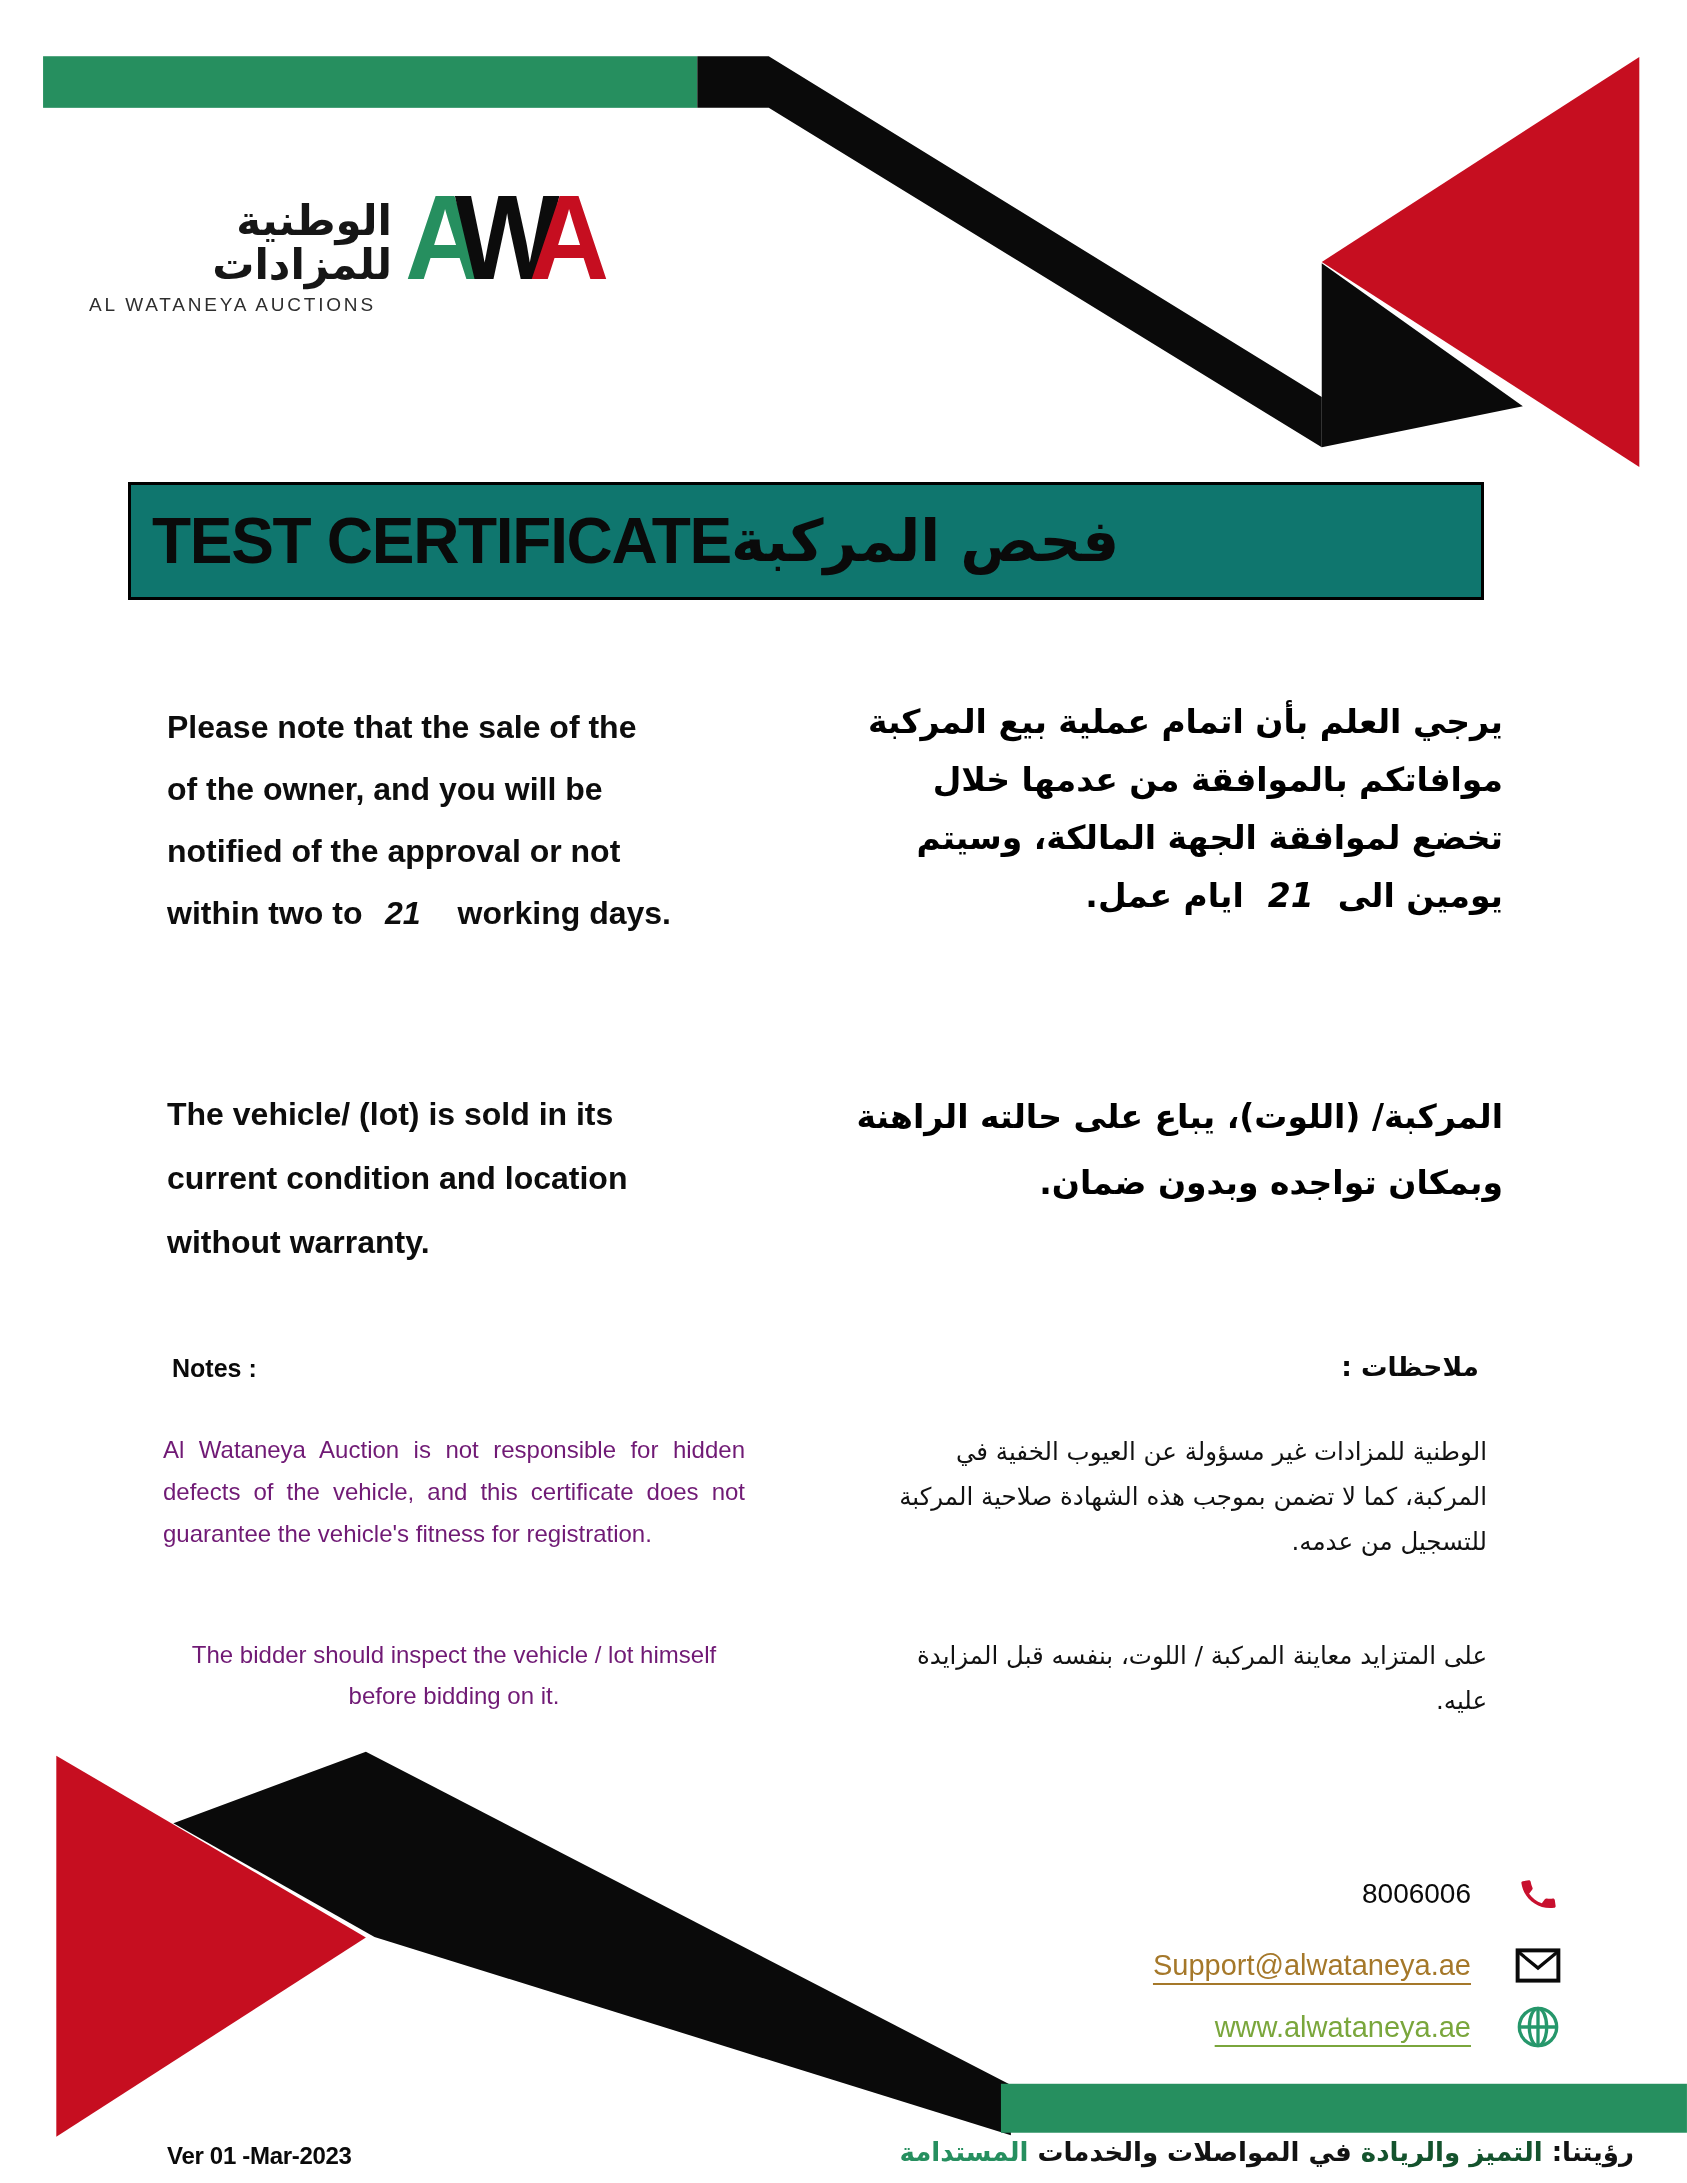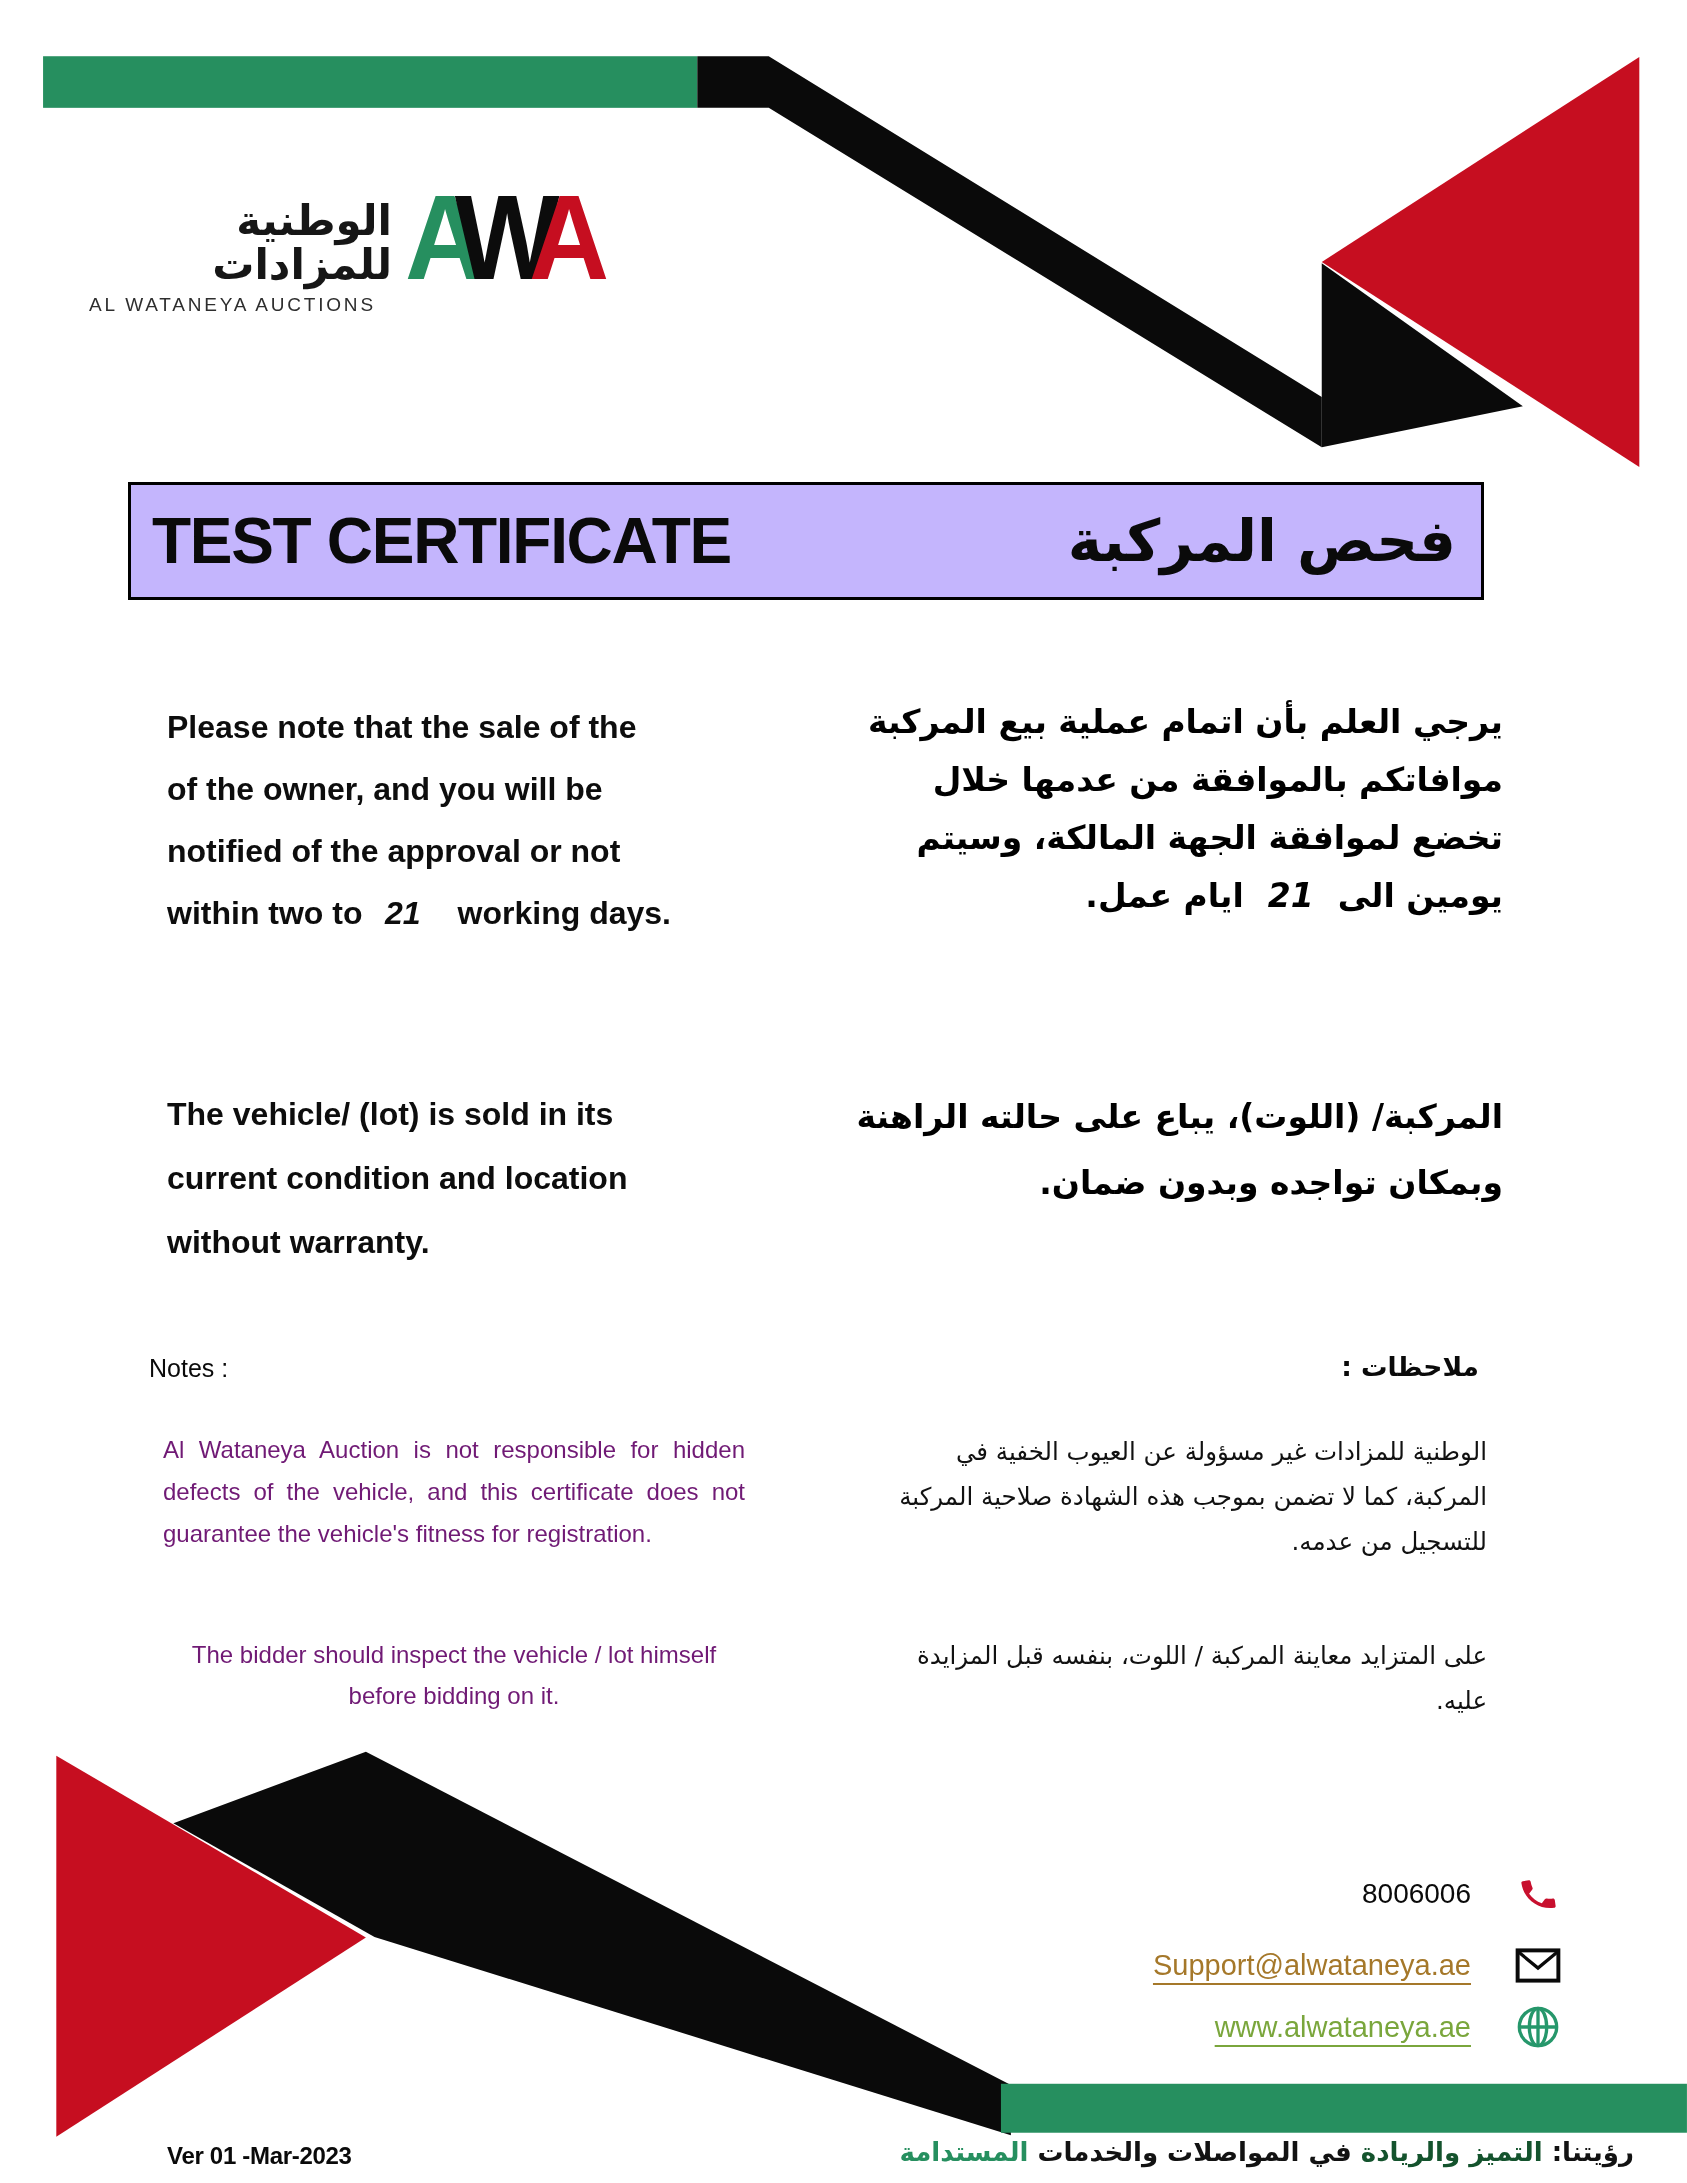--- a/index.html
+++ b/index.html
@@ -28,22 +28,22 @@
     font-weight:900;font-size:111px;line-height:1;display:inline-block;
     transform:scaleY(1.08);letter-spacing:-4px;
   }
   .awa-a1{color:#268F5F;position:relative;z-index:1;}
   .awa-w{color:#0c0c0c;position:relative;z-index:2;margin-left:-26.5px;}
   .awa-a2{color:#C60E20;position:relative;z-index:3;margin-left:-26.5px;}
 
   
   .title-box{
     left:128px;top:482px;width:1356px;height:118px;border:3.3px solid #000;
-    box-sizing:border-box;display:flex;align-items:center;justify-content:space-between;
-    padding:0 25px 0 21px;background:#c4b5fd;
+    box-sizing:border-box;display:flex;align-items:center;
+    padding:0 25px 0 21px;background:#0f766e;
   }
   .title-en{font-size:64px;font-weight:600;letter-spacing:-1.3px;white-space:nowrap;}
   .title-ar{
     font-family:"DejaVu Sans",sans-serif;font-size:58px;font-weight:bold;
     direction:rtl;white-space:nowrap;
   }
 
   
   .para-en{font-weight:bold;font-size:32px;line-height:62px;color:#0d0d0d;}
   .para-en .ln{white-space:nowrap;}
@@ -52,21 +52,21 @@
   .para-ar{
     font-family:"DejaVu Sans",sans-serif;font-weight:bold;font-size:33px;
     line-height:58px;direction:rtl;text-align:right;color:#000;
   }
   .p1-ar{right:184px;top:693px;width:695px;}
   .p2-ar{right:184px;top:1084px;width:695px;line-height:66px;}
   .days-val{font-style:italic;margin:0 37px 0 22.5px;display:inline-block;}
   .days-val-ar{font-style:italic;margin:0 24px;display:inline-block;}
 
   
-  .notes-head-en{left:149px;top:1354px;font-size:25px;font-weight:normal;}
+  .notes-head-en{left:172px;top:1354px;font-size:25px;font-weight:bold;}
   .notes-head-ar{
     right:208px;top:1351px;font-family:"DejaVu Sans",sans-serif;
     font-size:26.5px;font-weight:bold;direction:rtl;
   }
   .note-en{
     left:163px;top:1429px;width:582px;font-size:24px;line-height:42px;
     text-align:justify;color:#701a75;
   }
   .note-ar{
     right:200px;top:1429px;width:609px;font-family:"DejaVu Sans",sans-serif;

